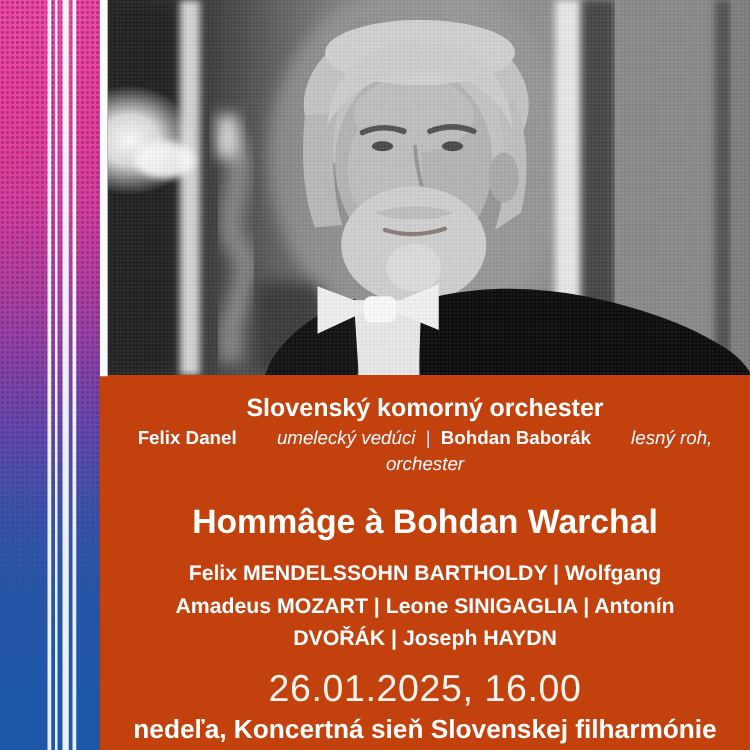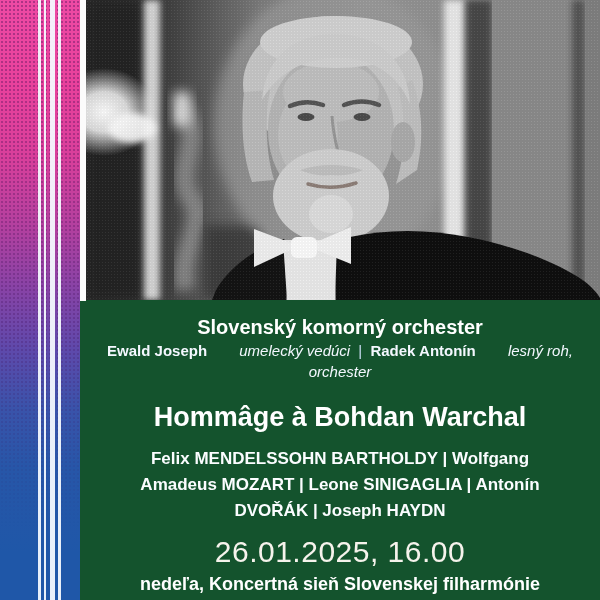--- a/index.html
+++ b/index.html
@@ -1,18 +1,18 @@
 <!DOCTYPE html>
 <html><head>
 <meta charset="utf-8">
 <style>
   html,body{margin:0;padding:0;background:#0c2f63;}
   .page{
     position:relative;width:600px;height:600px;overflow:hidden;
-    background:#14532d;
+    background:#c2410c;
     font-family:"Liberation Sans","DejaVu Sans",sans-serif;
   }
   
   .sidebar{
     position:absolute;left:0;top:0;width:80px;height:600px;
     background:linear-gradient(180deg,
       #ee4aa4 0%, #e8419c 14%, #d93f9b 26%, #b2409f 38%,
       #8843a6 48%, #5f49ab 58%, #3a53aa 68%, #2756a8 78%, #1f57a8 92%, #1f57a8 100%);
     z-index:3;
   }
@@ -46,21 +46,21 @@
     text-align:center;color:#fff;z-index:2;
   }
   .orchestra{margin-top:14px;font-size:20px;line-height:26px;font-weight:bold;color:#ffffff;}
   .credits{margin-top:0;font-size:15px;line-height:21px;color:#f4f8ff;}
   .credits .b{font-weight:bold;}
   .credits .i{font-style:italic;margin-left:28px;}
   .credits .sep{color:#c9dbf2;padding:0 4px;font-weight:normal;}
   .title{margin-top:18px;font-size:27px;line-height:34px;font-weight:bold;color:#ffffff;text-align:center;}
   .composers{margin-top:12px;font-size:17px;line-height:26px;font-weight:bold;color:#fbfdff;}
   .datetime{margin-top:10px;font-size:30px;line-height:36px;font-weight:normal;color:#f6f3ec;letter-spacing:0.5px;}
-  .venue{margin-top:2px;font-size:18px;line-height:24px;font-weight:bold;color:#ffffff;}
+  .venue{margin-top:2px;font-size:21px;line-height:24px;font-weight:bold;color:#ffffff;}
 </style>
 </head>
 <body>
 
 <div class="page">
 
   <div class="photo">
     <svg viewBox="0 0 514 300" preserveAspectRatio="none">
       <defs>
         <linearGradient id="bgG" x1="0" y1="0" x2="1" y2="0">
@@ -137,24 +137,24 @@
     <div class="halftone"></div>
     <div class="stripe s1"></div>
     <div class="stripe s2"></div>
     <div class="stripe s3"></div>
     <div class="stripe s4"></div>
   </div>
 
   <div class="content">
     <div class="orchestra">Slovenský komorný orchester</div>
     <div class="credits">
-      <span class="b">Ewald Joseph</span>
+      <span class="b">Felix Danel</span>
       <span class="i">umelecký vedúci</span>
       <span class="sep">|</span>
-      <span class="b">Radek Antonín</span>
+      <span class="b">Bohdan Baborák</span>
       <span class="i">lesný roh, orchester</span>
     </div>
     <div class="title">Hommâge à Bohdan Warchal</div>
     <div class="composers">
       <div>Felix MENDELSSOHN BARTHOLDY | Wolfgang</div>
       <div>Amadeus MOZART | Leone SINIGAGLIA | Antonín</div>
       <div>DVOŘÁK | Joseph HAYDN</div>
     </div>
     <div class="datetime">26.01.2025, 16.00</div>
     <div class="venue">nedeľa, Koncertná sieň Slovenskej filharmónie</div>

